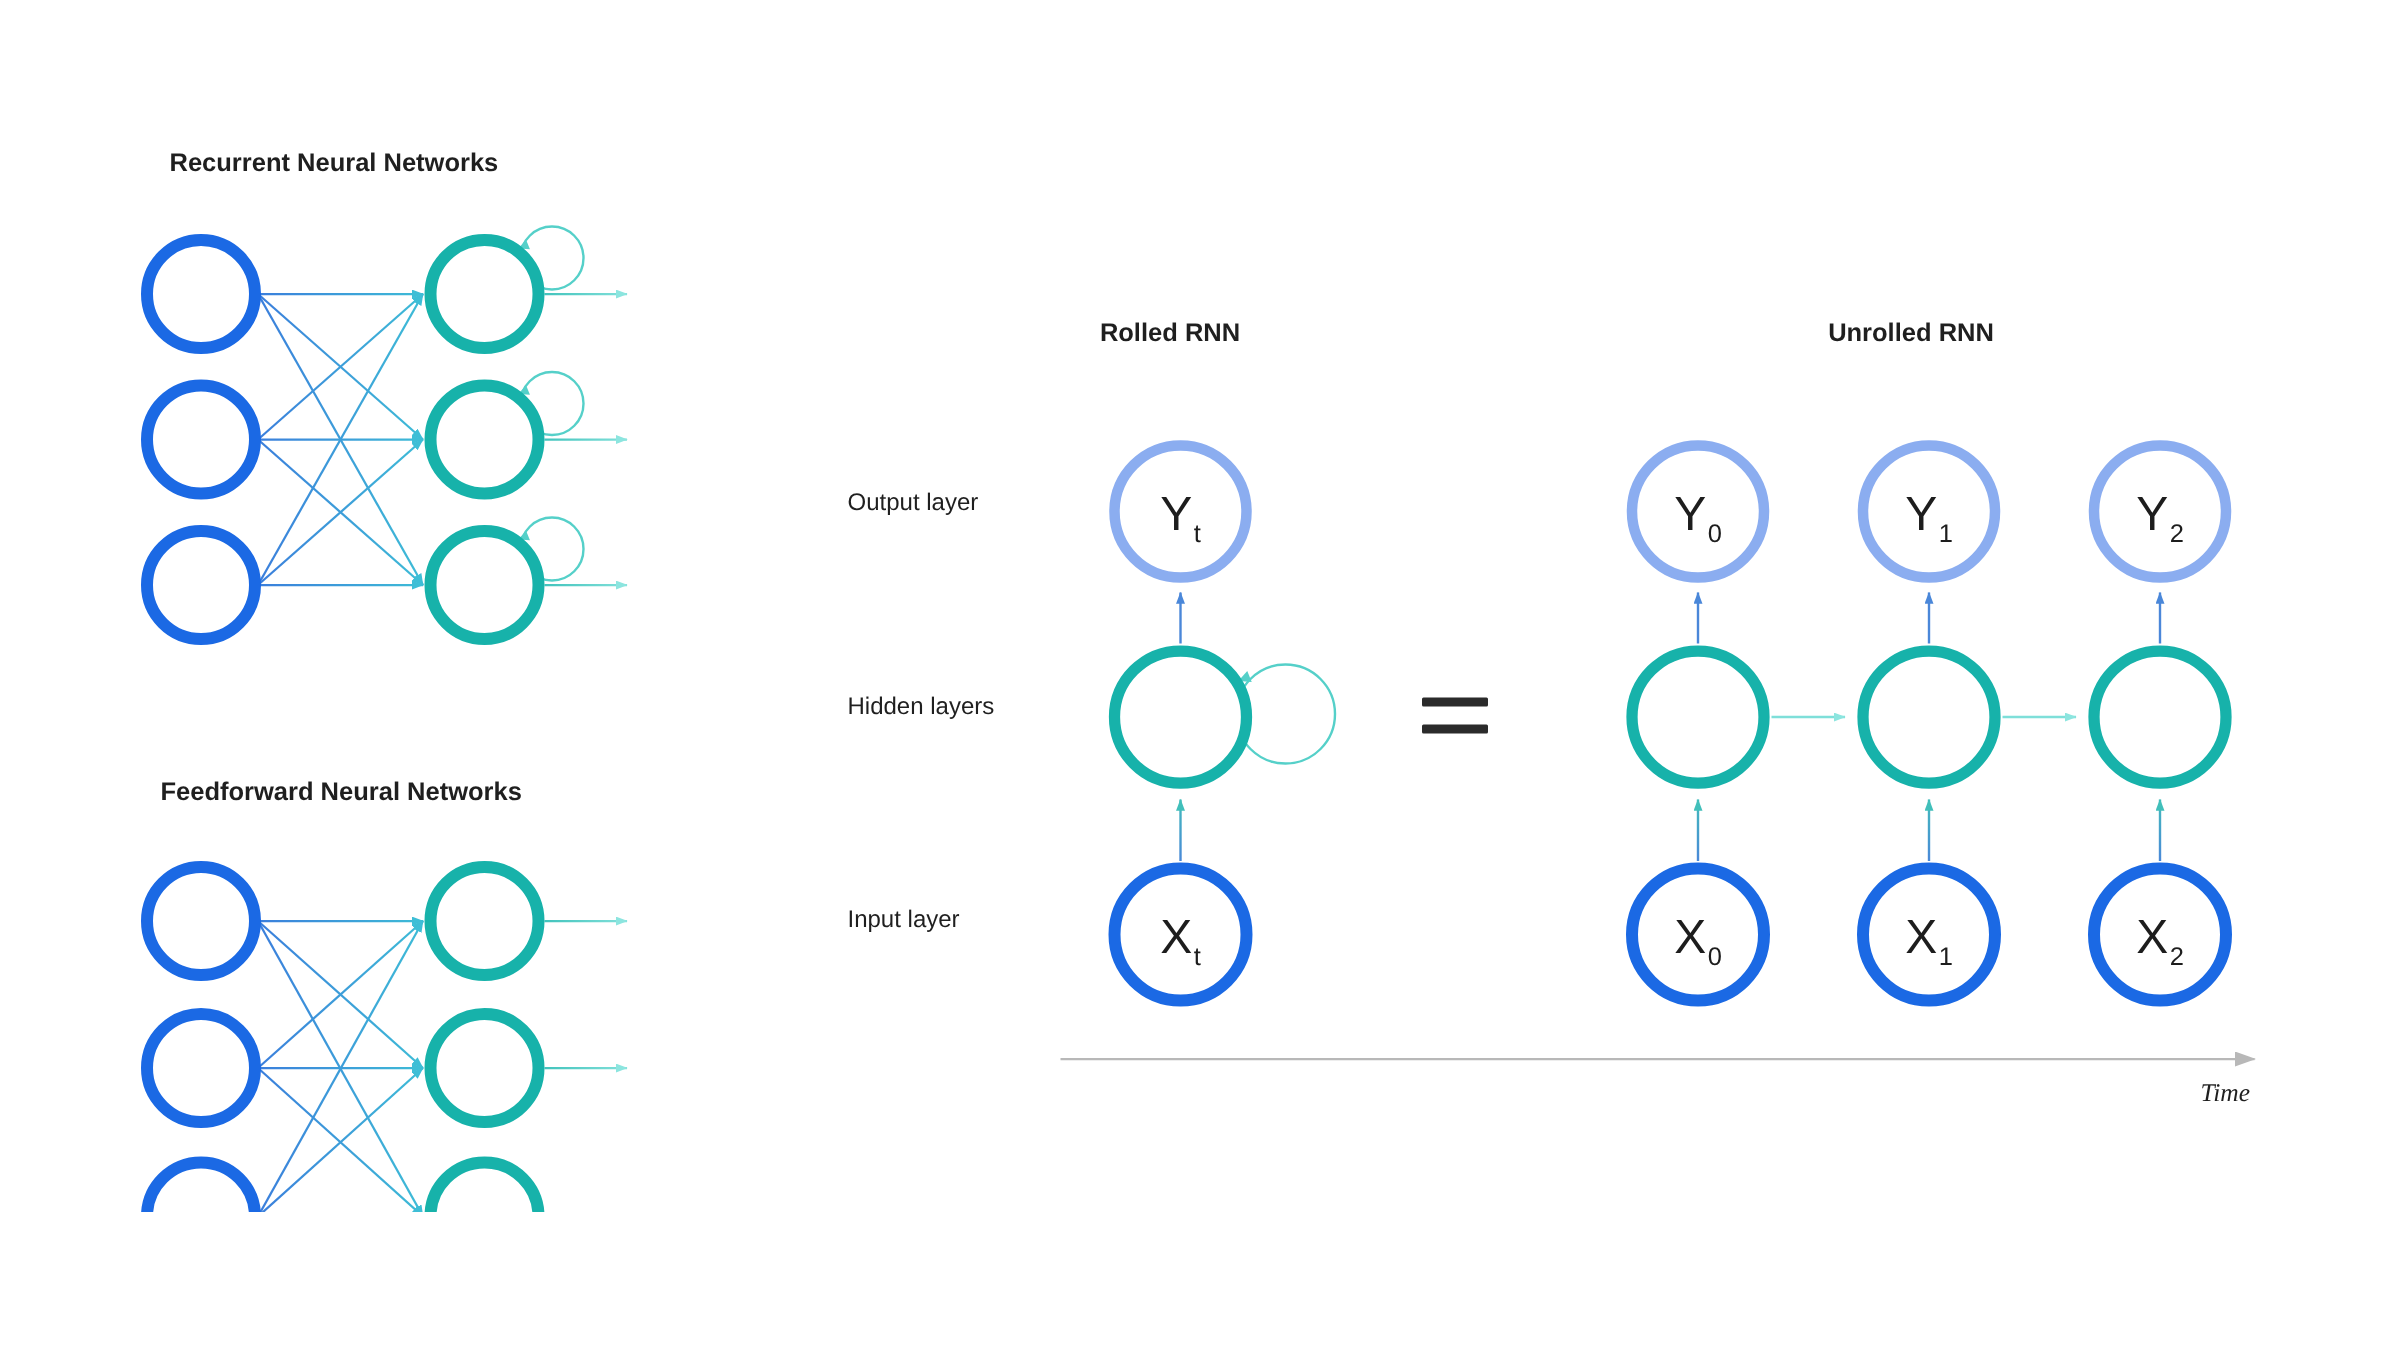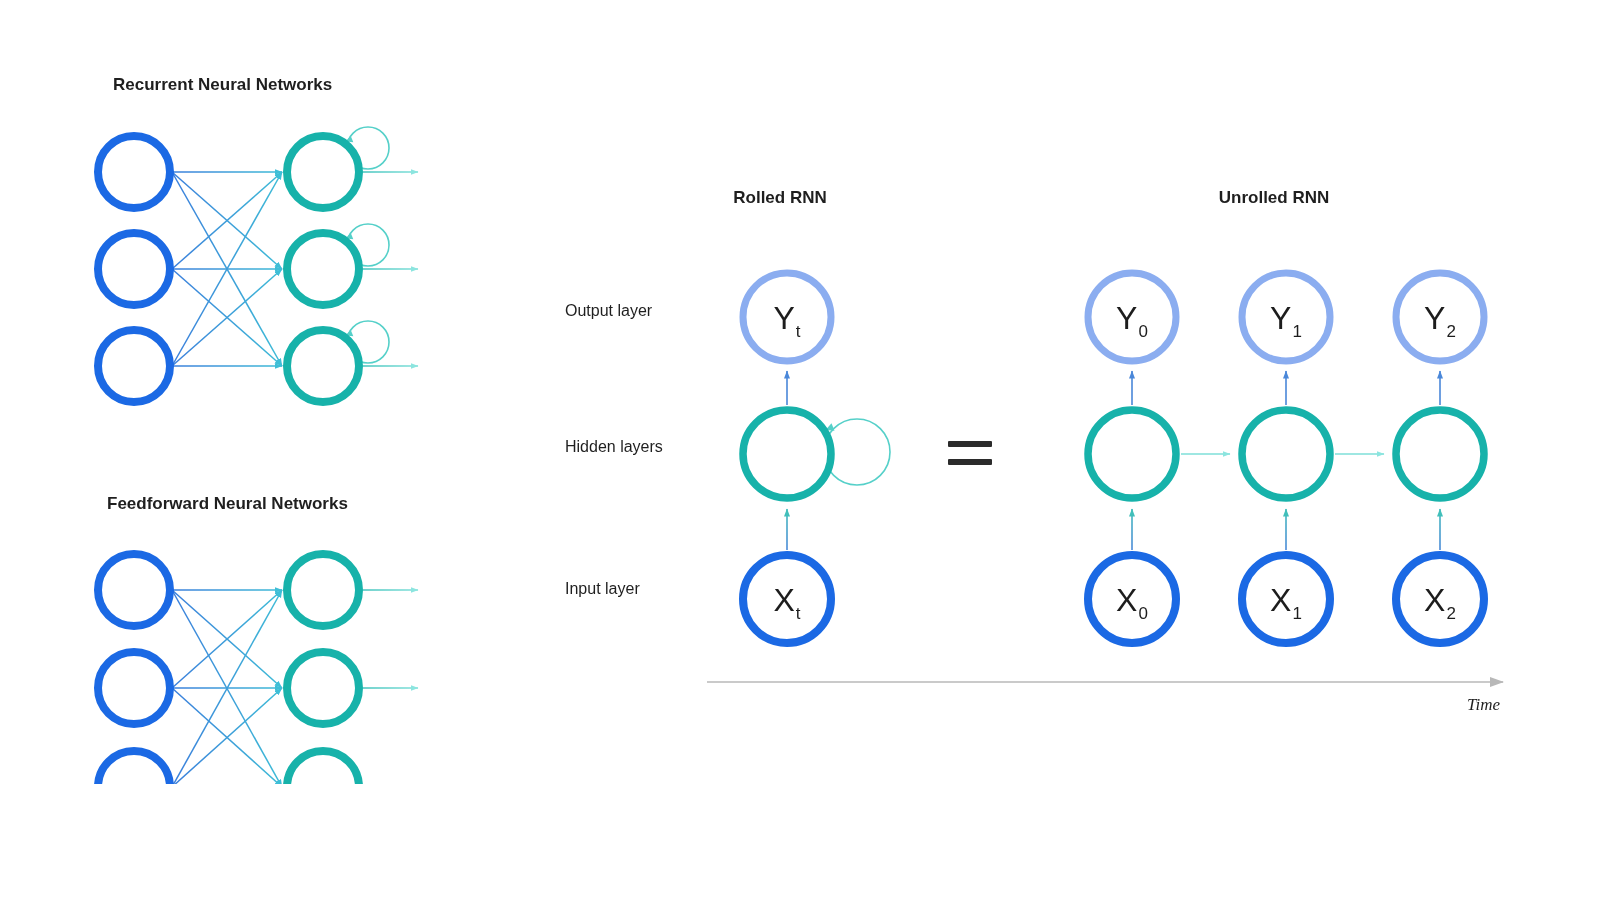--- a/index.html
+++ b/index.html
@@ -1,16 +1,16 @@
 <!DOCTYPE html>
 <html><head>
 <meta charset="utf-8">
 <style>
   html,body { margin:0; padding:0; background:#ffffff; }
-  .stage { width:1600px; height:784px; position:relative; background:#ffffff; overflow:hidden; }
+  .stage { width:1600px; height:784px; position:relative; background:#ffffff; overflow:hidden;margin-top:24px; }
   .t-title { font:600 17px "Liberation Sans", sans-serif; fill:#1f1f1f; }
   .t-label { font:400 16px "Liberation Sans", sans-serif; fill:#1f1f1f; }
   .t-node  { font:400 32px "Liberation Sans", sans-serif; fill:#1d1d1d; }
   .t-sub   { font-size:17px; }
   .t-time  { font:italic 400 17px "Liberation Serif", "Liberation Sans", sans-serif; fill:#1f1f1f; }
   .node    { fill:#ffffff; }
   .conn    { stroke:url(#connGrad); stroke-width:1.5; fill:none; }
   .outarr  { stroke:url(#outGrad); stroke-width:1.5; fill:none; }
   .varrXH  { stroke:url(#vGrad); stroke-width:1.6; fill:none; }
   .varrHY  { stroke:#4a87d9; stroke-width:1.6; fill:none; }

